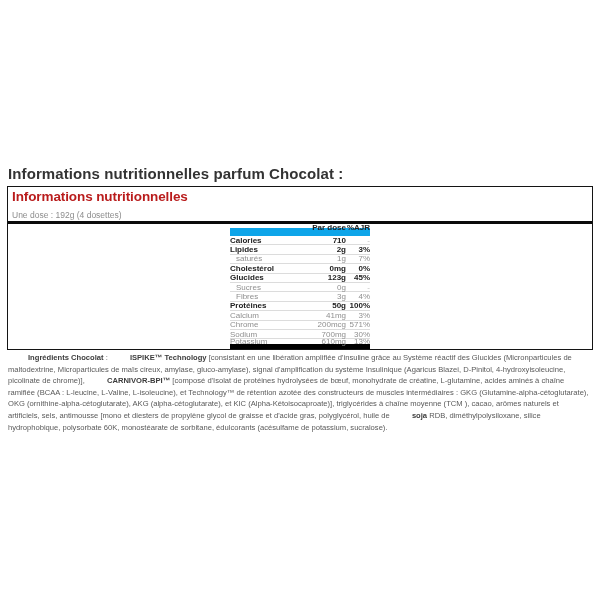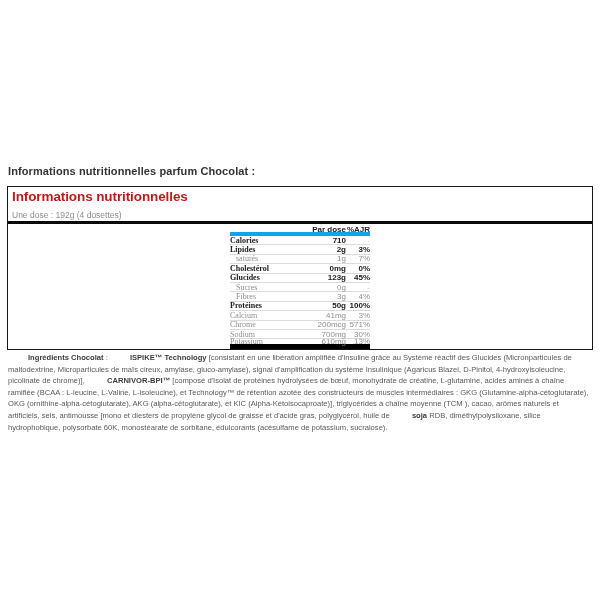--- a/index.html
+++ b/index.html
@@ -2,40 +2,40 @@
 <html><head>
 <meta charset="utf-8">
 <style>
   html,body { margin:0; padding:0; background:#ffffff; }
   .page {
     position:relative; width:600px; height:600px; background:#ffffff;
     font-family:"Liberation Sans", sans-serif; overflow:hidden;
   }
   .intro {
     position:absolute; left:8px; top:165px;
-    font-size:11px; font-weight:bold; color:#333333; letter-spacing:0.1px;
+    font-size:15px; font-weight:bold; color:#333333; letter-spacing:0.1px;
   }
   .nbox {
     position:absolute; left:7px; right:7px; top:186px;
     border:1px solid #141414; background:#ffffff;
   }
   .nbox-head { padding:2px 4px 1px; border-bottom:3px solid #0a0a0a; }
   .nbox-title { font-size:13.5px; font-weight:bold; color:#b91c1c; letter-spacing:-0.1px; }
   .nbox-sub { font-size:8.5px; color:#8d8d8d; margin-top:6px; }
   .ntable { width:140px; margin:2px auto 0; }
   .nrow {
     display:flex; align-items:center; box-sizing:border-box;
     height:9.4px; font-size:8px; color:#8f8f8f;
     border-bottom:1px solid #dcdcdc;
   }
-  .nrow.head { border-bottom:4px solid #0ea5e9; height:10px; }
+  .nrow.head { border-bottom:8px solid #0ea5e9; height:10px; }
   .nrow.head .c-val, .nrow.head .c-pct { font-weight:bold; color:#222222; }
   .nrow.b { font-weight:bold; color:#222222; }
   .nrow:last-of-type { border-bottom:5px solid #000000; }
-  .c-label { flex:1; text-align:left; white-space:nowrap; overflow:hidden;font-family:Liberation Serif, serif; }
+  .c-label { flex:1; text-align:left; white-space:nowrap; overflow:hidden; }
   .nrow.ind .c-label { padding-left:6px; }
   .c-val { width:48px; text-align:right; white-space:nowrap; }
   .c-pct { width:24px; text-align:right; white-space:nowrap; }
   .c-pct.dash { color:#bdbdbd; font-weight:normal; }
   .nfoot { font-size:8px; color:#8f8f8f; line-height:10px; padding:1px 0 2px; }
   .ingredients {
     position:absolute; left:8px; right:8px; top:352px; margin:0;
     font-size:7.6px; line-height:11.6px; color:#595959; text-align:left;
   }
   .ingredients .seg-b { font-weight:bold; color:#3c3c3c;padding-left:20px; }

